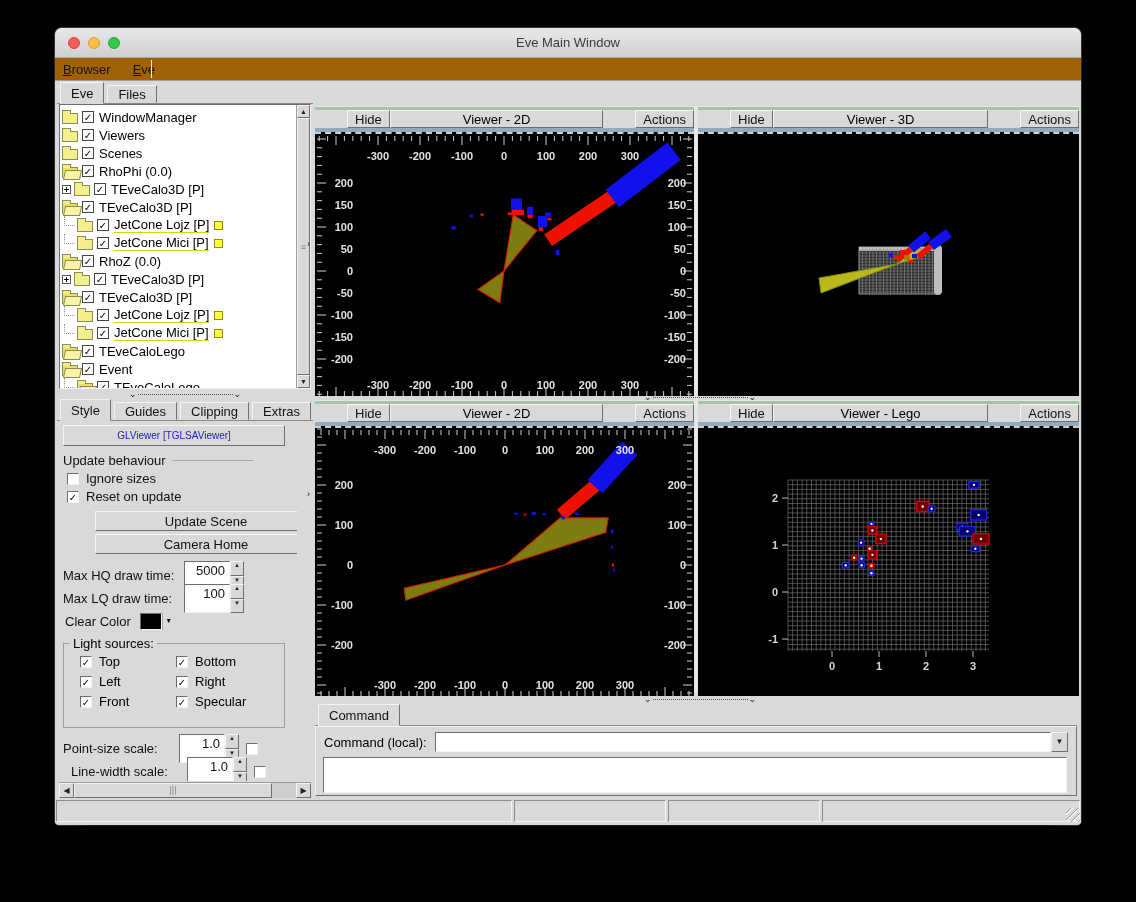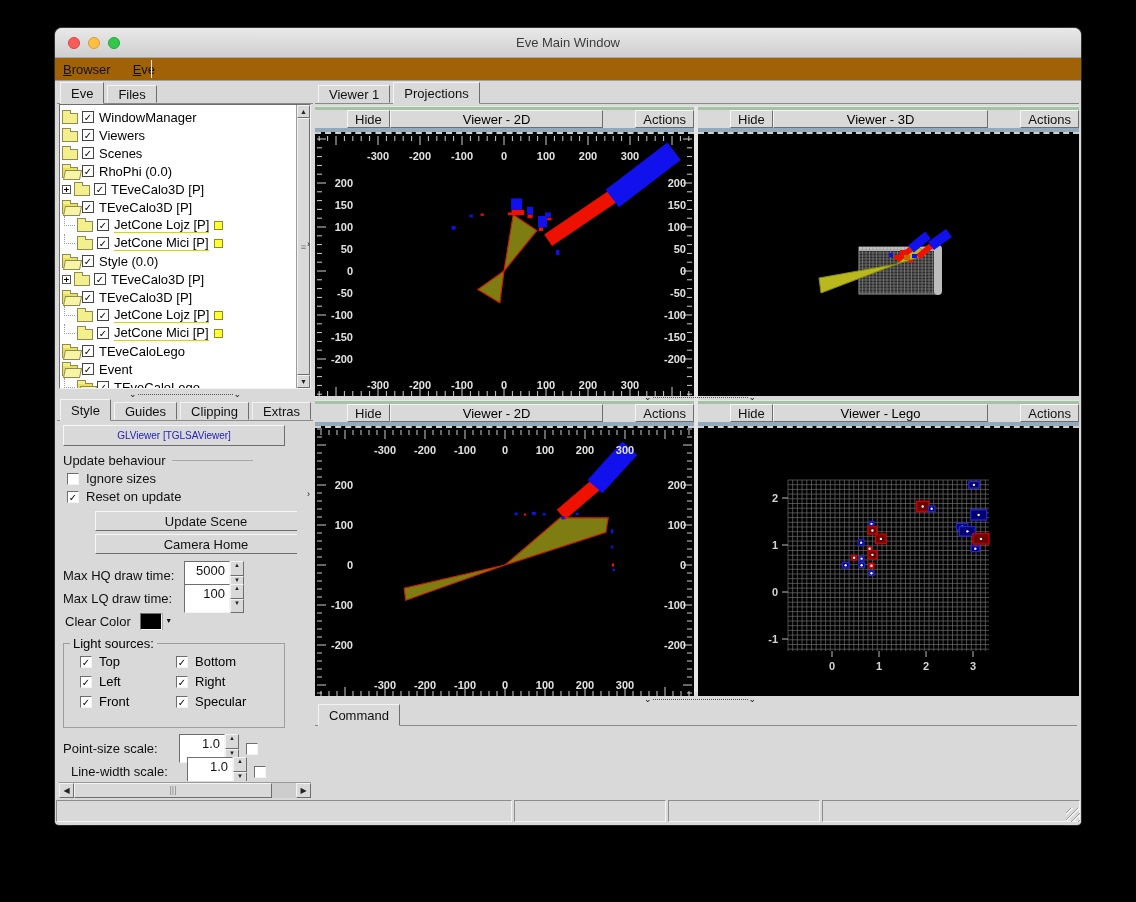--- a/index.html
+++ b/index.html
@@ -153,21 +153,21 @@
           <div class="trow" style="top: 129px;">
             <span class="conn"></span>
             <span class="folder"></span>
             <span class="cb">✓</span>
             <span class="tlabel ul">JetCone Mici [P]</span>
             <span class="badge"></span>
           </div>
           <div class="trow" style="top: 147px;">
             <span class="folder open"></span>
             <span class="cb">✓</span>
-            <span class="tlabel">Style (0.0)</span>
+            <span class="tlabel">RhoZ (0.0)</span>
           </div>
           <div class="trow" style="top: 165px;">
             <span class="expander">+</span>
             <span class="folder"></span>
             <span class="cb">✓</span>
             <span class="tlabel">TEveCalo3D [P]</span>
           </div>
           <div class="trow" style="top: 183px;">
             <span class="folder open"></span>
             <span class="cb">✓</span>
@@ -333,24 +333,20 @@
       <div class="hbtn">◀</div>
       <div class="hthumb" style="margin-right:24px;"></div>
       <div class="hbtn">▶</div>
     </div>
   </div>
 
   <div class="vsplit-arrow" style="left:252px;top:212px;">›</div>
   <div class="vsplit-arrow" style="left:252px;top:462px;">›</div>
 
   <div id="right">
-    <div class="tabbar">
-      <div class="tab">Viewer 1</div>
-      <div class="tab active">Projections</div>
-    </div>
 
     <div style="position:absolute;left:0;top:24px;width:379px;">
       <div class="vhead">
         <div class="green"></div>
         <div class="bar">
           <div class="hide btn out">Hide</div>
           <div class="ttl">Viewer - 2D</div>
           <div class="act btn out">Actions</div>
         </div>
         <div class="blue"></div>
@@ -1011,20 +1007,30 @@
     <div class="hsplit" style="position:absolute;left:300px;top:614px;width:170px;height:6px;">
       <span class="ch">⌄</span>
       <span class="line"></span>
       <span class="ch">⌄</span>
     </div>
 
     <div class="tabbar" style="position:absolute;left:0;right:2px;top:622px;">
       <div class="tab active">Command</div>
     </div>
 
+    <div id="cmd-panel">
+      <div style="display:flex;align-items:center;padding:5px 8px 0 8px;">
+        <span style="font-size:13px;margin-right:8px;">Command (local):</span>
+        <span class="combo" style="flex:1;">
+          <span class="field"></span>
+          <span class="drop">▼</span>
+        </span>
+      </div>
+      <div id="cmd-output"></div>
+    </div>
   </div>
 
   <div id="statusbar">
     <div class="stcell" style="width:456px;"></div>
     <div class="stcell" style="width:152px;"></div>
     <div class="stcell" style="width:152px;"></div>
     <div class="stcell" style="flex:1;"></div>
     <div id="grip"></div>
   </div>
 

